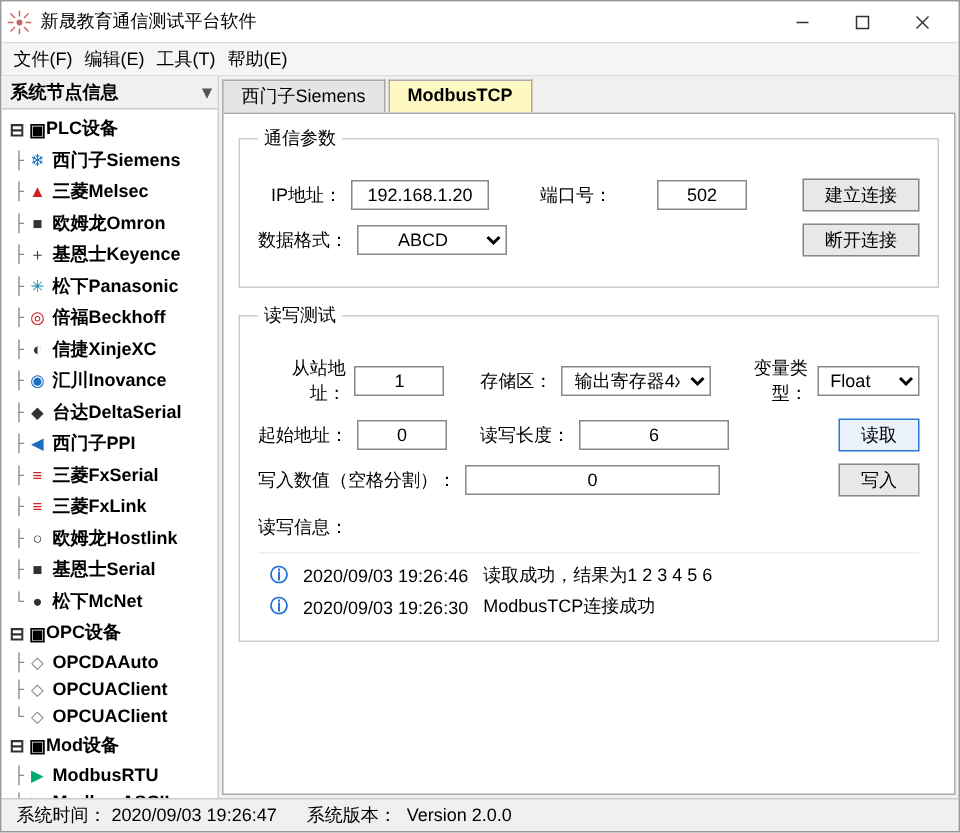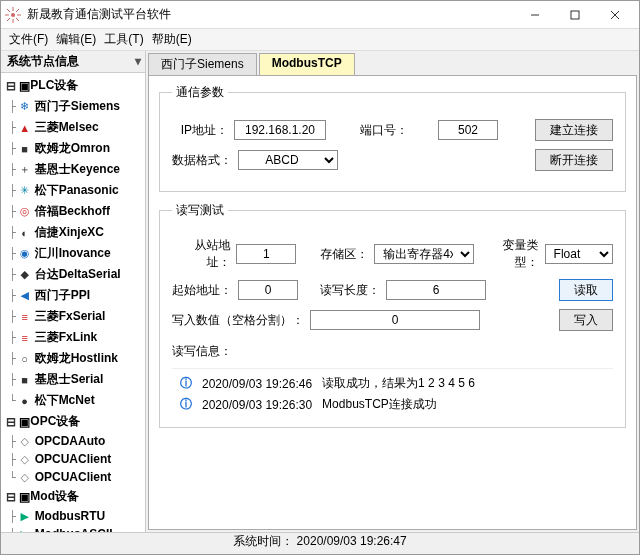--- a/index.html
+++ b/index.html
@@ -31,21 +31,21 @@
 .row { display: flex; align-items: center; margin: 8px 0; gap: 6px; }
 .row .lbl { min-width: 56px; text-align: right; }
 .row .lbl2 { min-width: 50px; text-align: right; }
 input.txt, select.sel { border: 1px solid #888; background: #fff; height: 20px; padding: 0 4px; text-align: center; font-size: 12px; }
 .btn { border: 1px solid #888; background: #e8e8e8; padding: 3px 14px; cursor: pointer; height: 22px; display: flex; align-items: center; }
 .btn.primary { border: 1.5px solid #2a7ad1; background: #eaf2fb; }
 .spacer { flex: 1; }
 .loglist { border-top: 1px solid #eee; padding-top: 4px; }
 .logrow { display: flex; align-items: center; gap: 10px; padding: 2px 8px; }
 .logrow .info-icon { color: #1e6fd9; font-weight: bold; }
-.statusbar { height: 22px; border-top: 1px solid #ccc; background: #f0f0f0; display: flex; align-items: center; padding: 0 10px; gap: 20px; flex-direction: column; }
+.statusbar { height: 22px; border-top: 1px solid #ccc; background: #f0f0f0; display: flex; align-items: center; padding: 0 10px; gap: 20px; }
 </style>
 </head>
 <body>
 
 <div class="titlebar">
   <span class="app-icon">
     <svg width="16" height="16" viewBox="0 0 16 16">
         <circle cx="8" cy="8" r="2" fill="#c66"></circle>
         <g stroke="#c66" stroke-width="1">
           <line x1="8" y1="0" x2="8" y2="4"></line>

